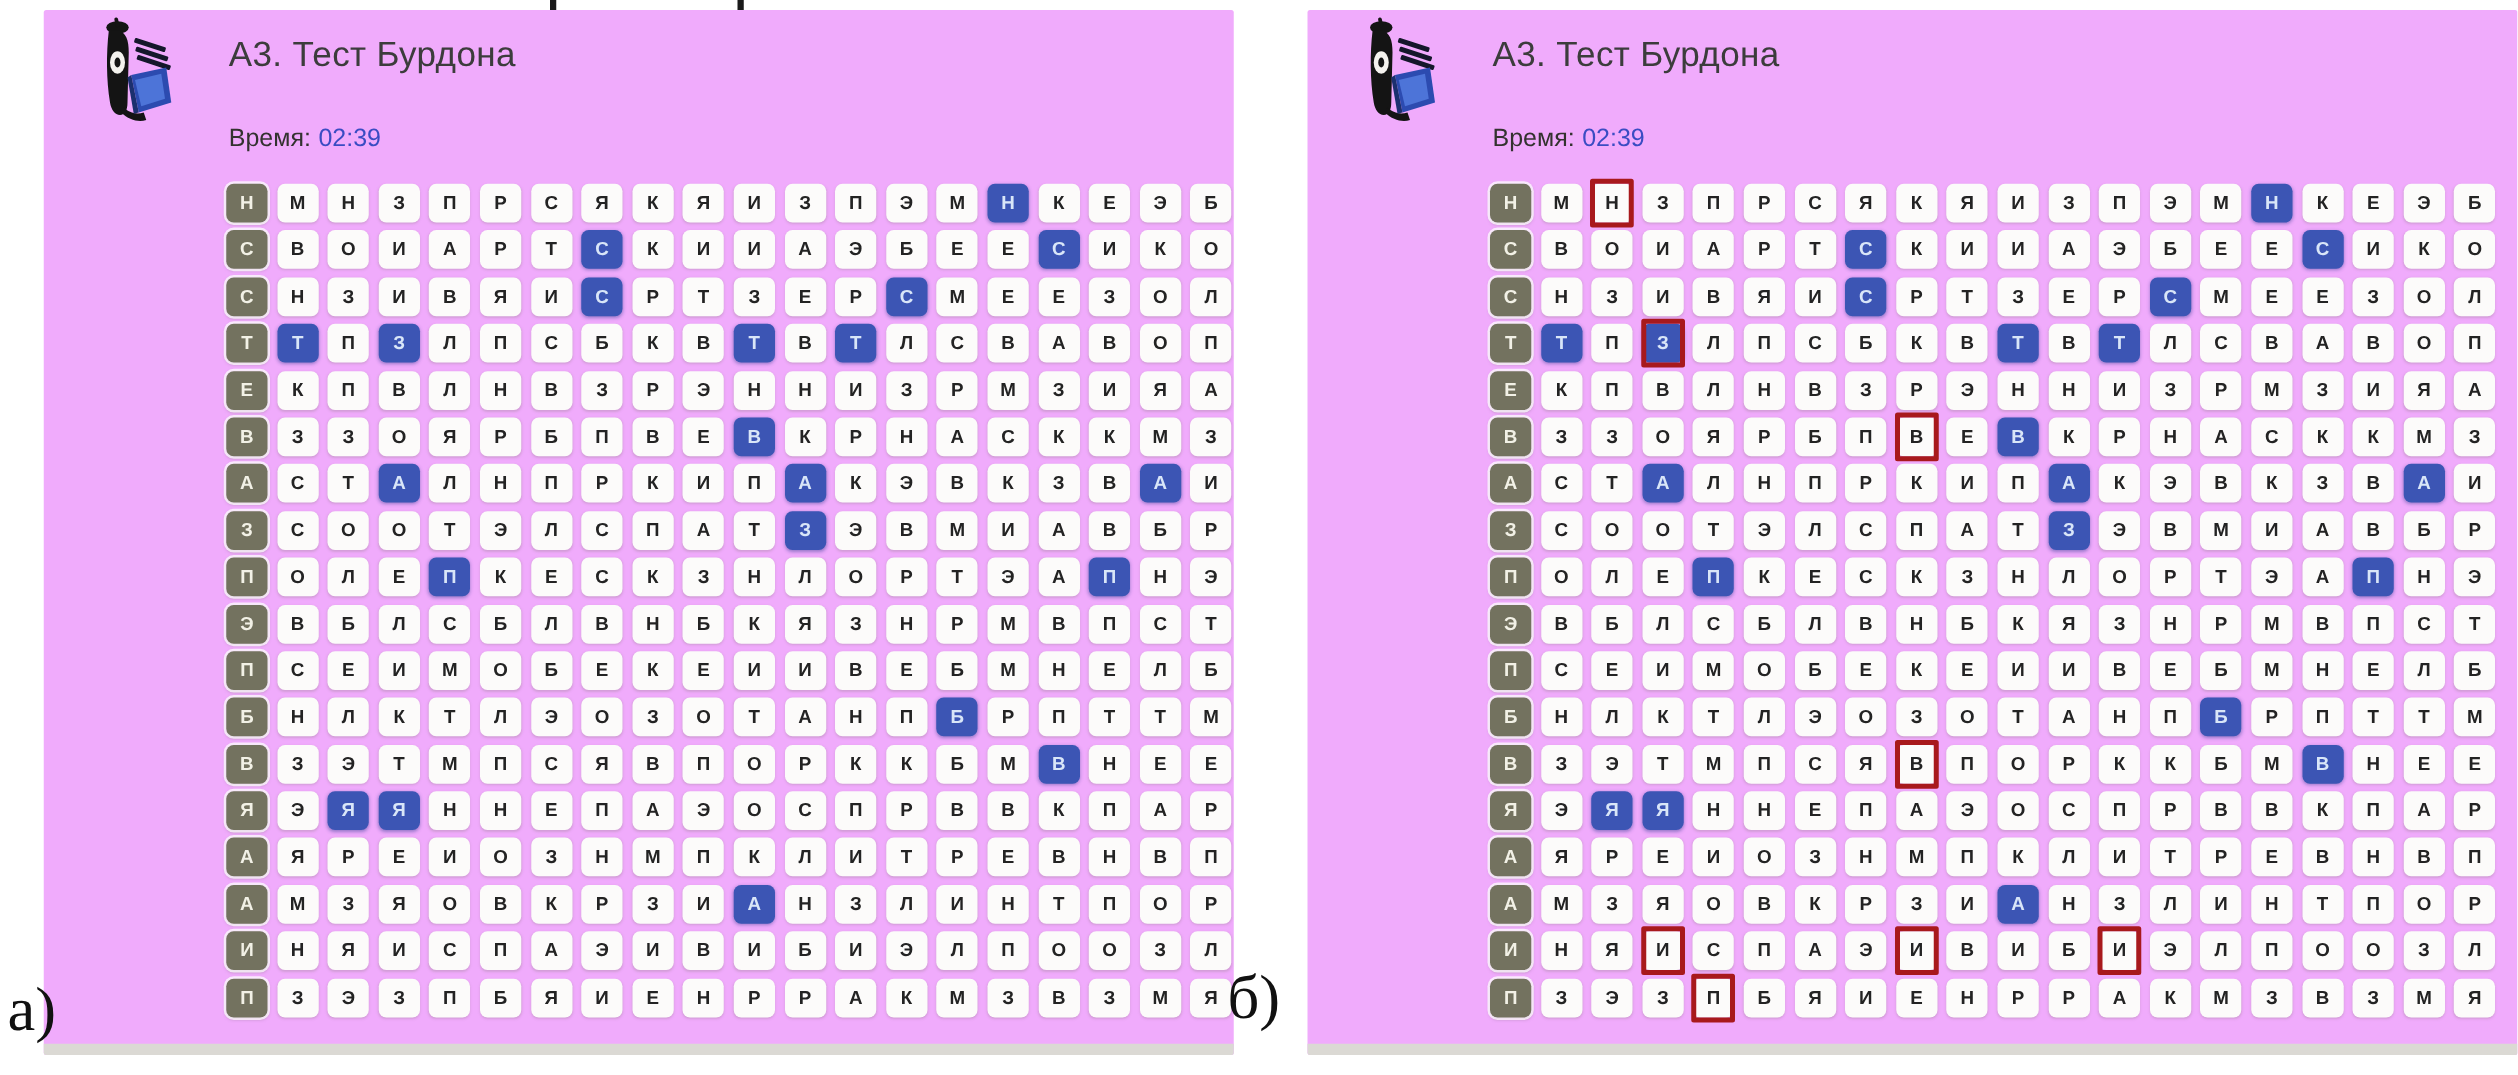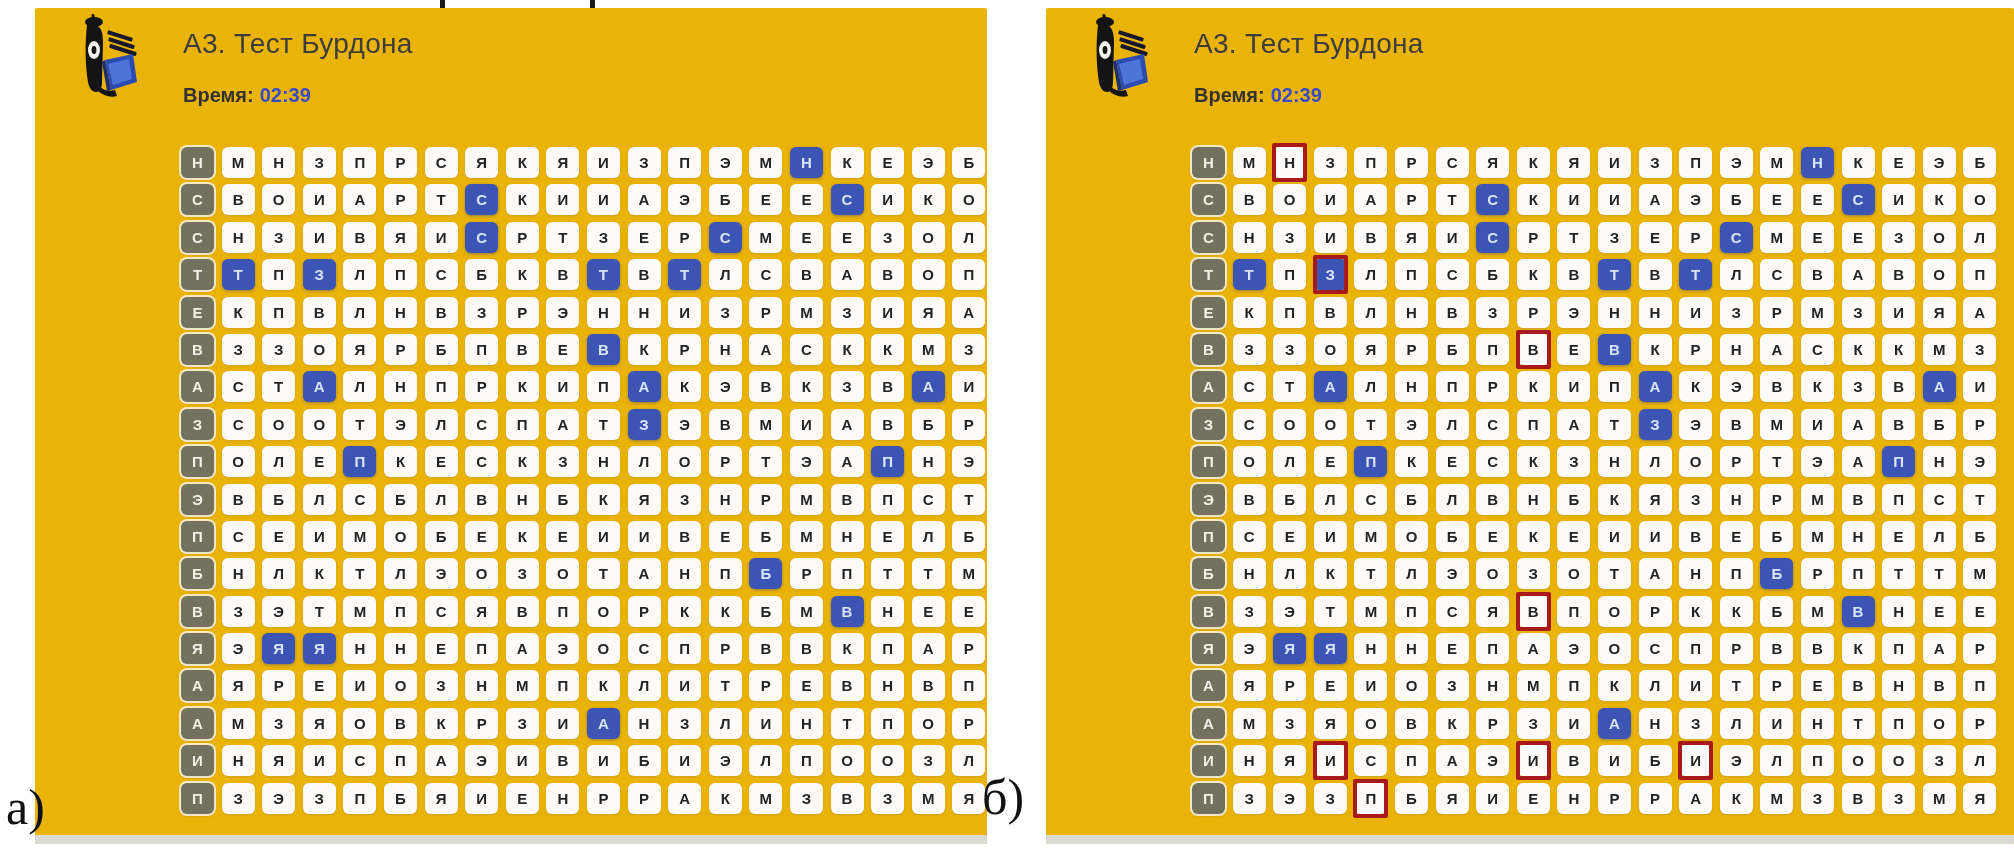--- a/index.html
+++ b/index.html
@@ -7,40 +7,40 @@
     width: 2014px; height: 860px;
     background: #ffffff;
     font-family: "Liberation Sans", sans-serif;
     overflow: hidden;
     position: relative;
   }
   .panel {
     position: absolute;
     top: 8px;
     height: 836px;
-    background: #eab308;
+    background: #f0abfc;
     border-radius: 2px;
   }
   #panel-a { left: 35px;  width: 952px; }
   #panel-b { left: 1046px; width: 968px; }
 
   .logo {
     position: absolute; left: 42px; top: 4px;
     width: 64px; height: 88px;
   }
   .title {
     position: absolute; left: 148px; top: 20px;
     margin: 0;
     font-size: 28px; font-weight: 500;
     color: #3c3c3c;
     letter-spacing: 0.3px;
   }
   .time {
-    position: absolute; left: 148px; top: 76px;
-    font-size: 20px; font-weight: 700;
+    position: absolute; left: 148px; top: 92px;
+    font-size: 20px; font-weight: 400;
     color: #33322f;
   }
   .time-value { color: #3a4cc3; margin-left: 6px; }
 
   .grid {
     position: absolute; left: 146px; top: 139px;
     display: grid;
     grid-template-columns: repeat(20, 33px);
     grid-auto-rows: 31px;
     column-gap: 7.6px;

